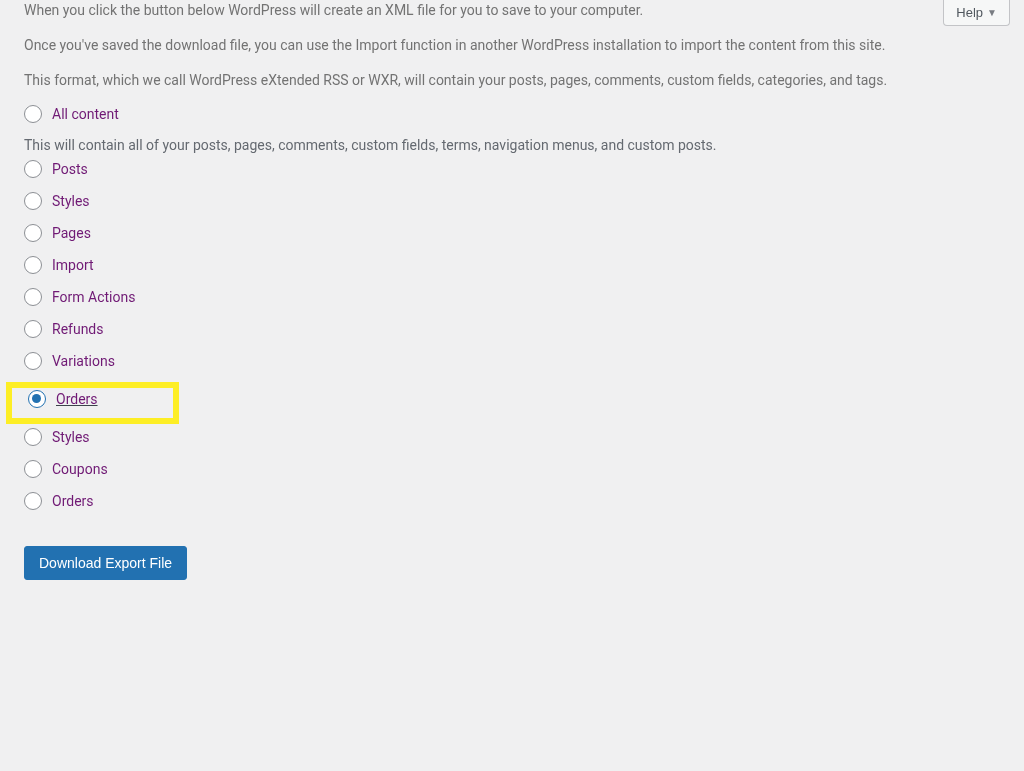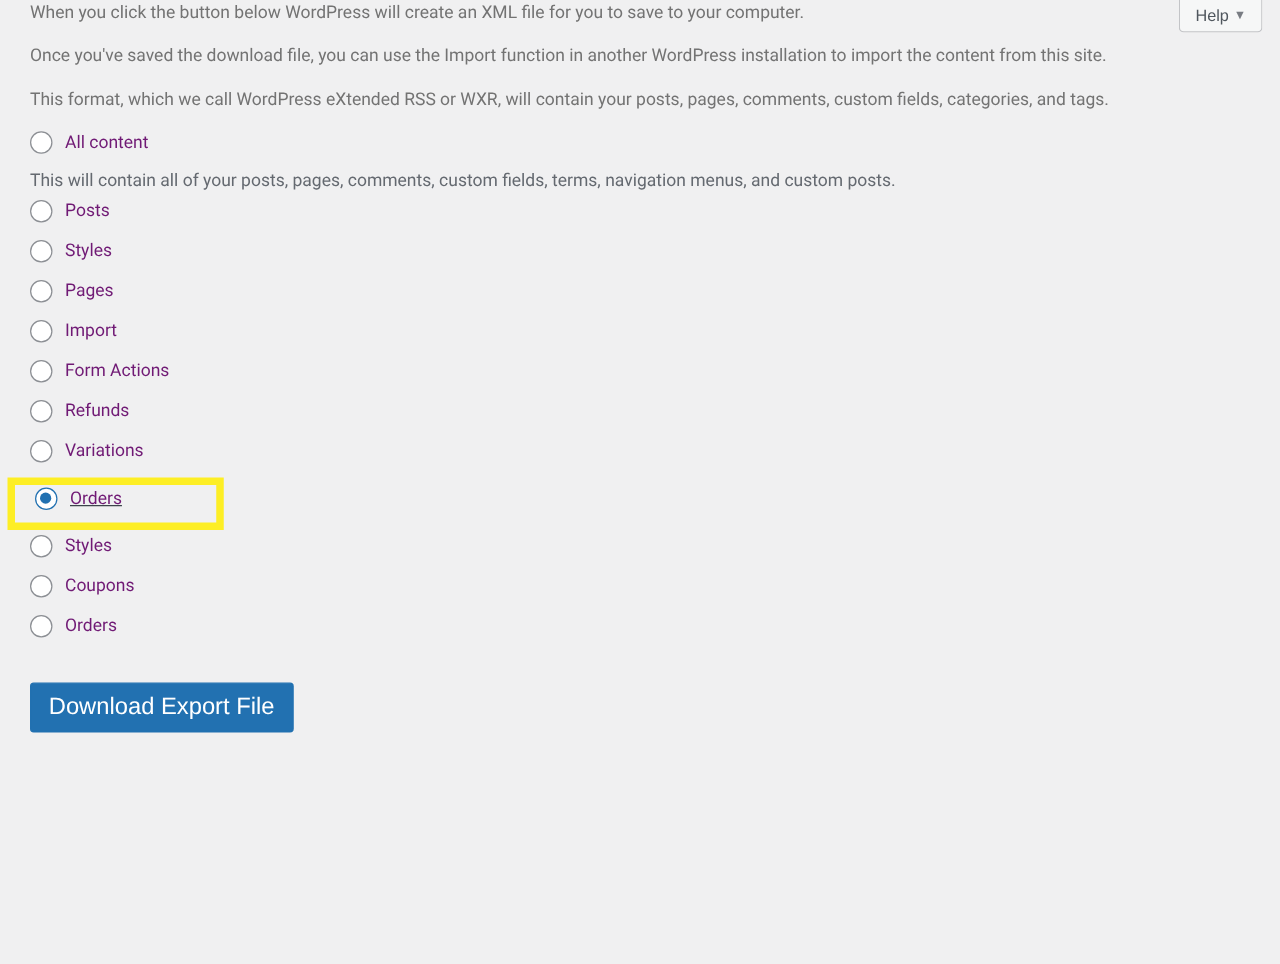--- a/index.html
+++ b/index.html
@@ -112,21 +112,21 @@
       line-height: 1.5;
       margin-bottom: 4px;
       margin-top: -2px;
     }
     .download-btn {
       background: #2271b1;
       color: #fff;
       border: 1px solid #2271b1;
       border-radius: 3px;
       padding: 8px 14px;
-      font-size: 19px;
+      font-size: 14px;
       cursor: pointer;
       margin-top: 22px;
     }
   </style>
 </head>
 <body>
 
 <button class="help-btn">
   <span>Help</span>
   <span class="caret">▼</span>

